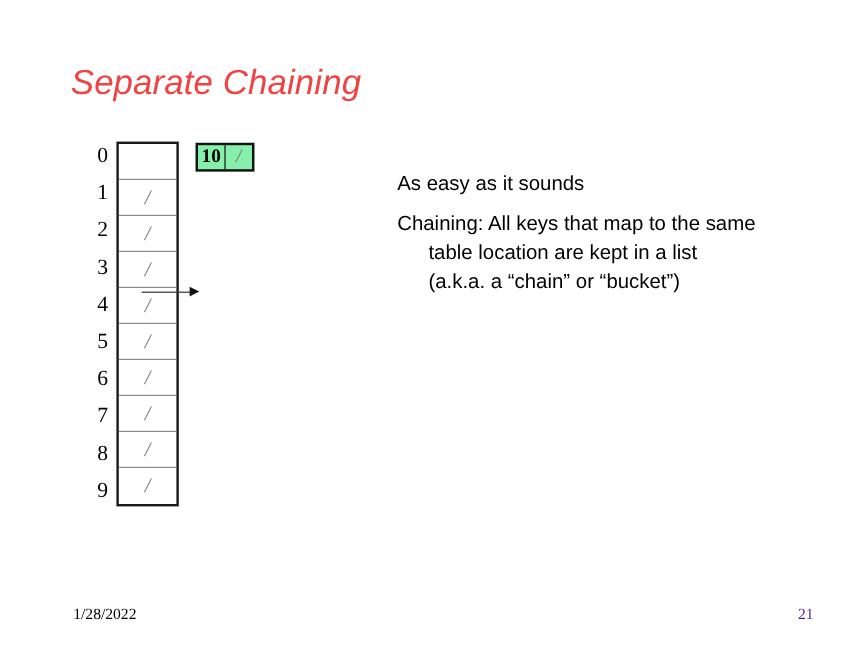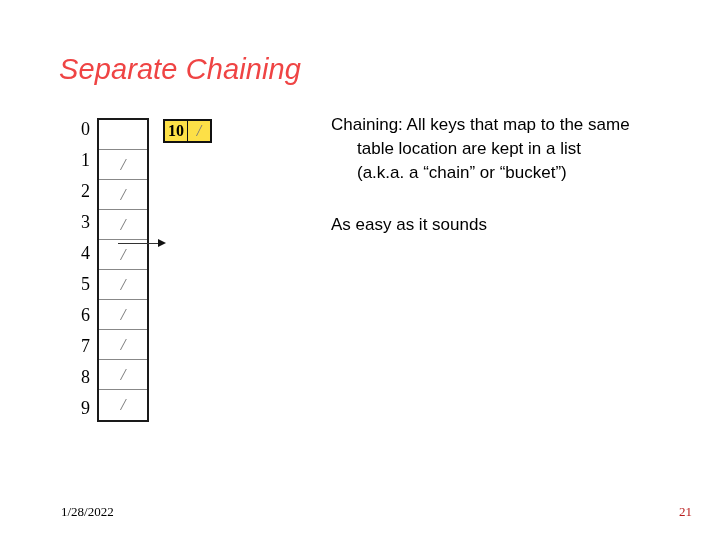--- a/index.html
+++ b/index.html
@@ -108,21 +108,21 @@
     border-left: 8px solid #111111;
   }
 
   
   #list-node {
     position: absolute;
     left: 111px;
     top: 5px;
     display: flex;
     border: 2px solid #111111;
-    background: #fde047;
+    background: #86efac;
   }
   #list-node .node-cell {
     width: 22px;
     height: 20px;
     line-height: 20px;
     text-align: center;
     font-family: "Liberation Serif", serif;
     font-size: 16px;
   }
   #list-node .node-key {
@@ -168,26 +168,26 @@
     position: absolute;
     left: 61px;
     top: 504px;
     font-family: "Liberation Serif", serif;
     font-size: 13px;
     color: #000000;
     text-align: center;
   }
   #footer-page-number {
     position: absolute;
-    left: 692px;
+    left: 678px;
     top: 504px;
     transform: translateX(-100%);
     font-family: "Liberation Serif", serif;
     font-size: 13px;
-    color: #b91c1c;
+    color: #4c1d95;
   }
 </style>
 </head>
 <body>
 
 <div id="slide-title">Separate Chaining</div>
 
 <div id="hash-table-diagram">
 
   <div id="bucket-index-column">
@@ -223,27 +223,27 @@
 
   <div id="list-node">
     <div class="node-cell node-key">10</div>
     <div class="node-cell node-next">/</div>
   </div>
 
 </div>
 
 <div id="body-text">
 
+  <div class="para spaced-top">
+    <div class="line">As easy as it sounds</div>
+  </div>
+
   <div class="para">
     <div class="line">Chaining: All keys that map to the same</div>
     <div class="line indent">table location are kept in a list</div>
     <div class="line indent">(a.k.a. a “chain” or “bucket”)</div>
   </div>
 
-  <div class="para spaced-top">
-    <div class="line">As easy as it sounds</div>
-  </div>
-
 
 </div>
 
 <div id="footer-date">1/28/2022</div>
 <div id="footer-page-number">21</div>
 
 </body></html>

